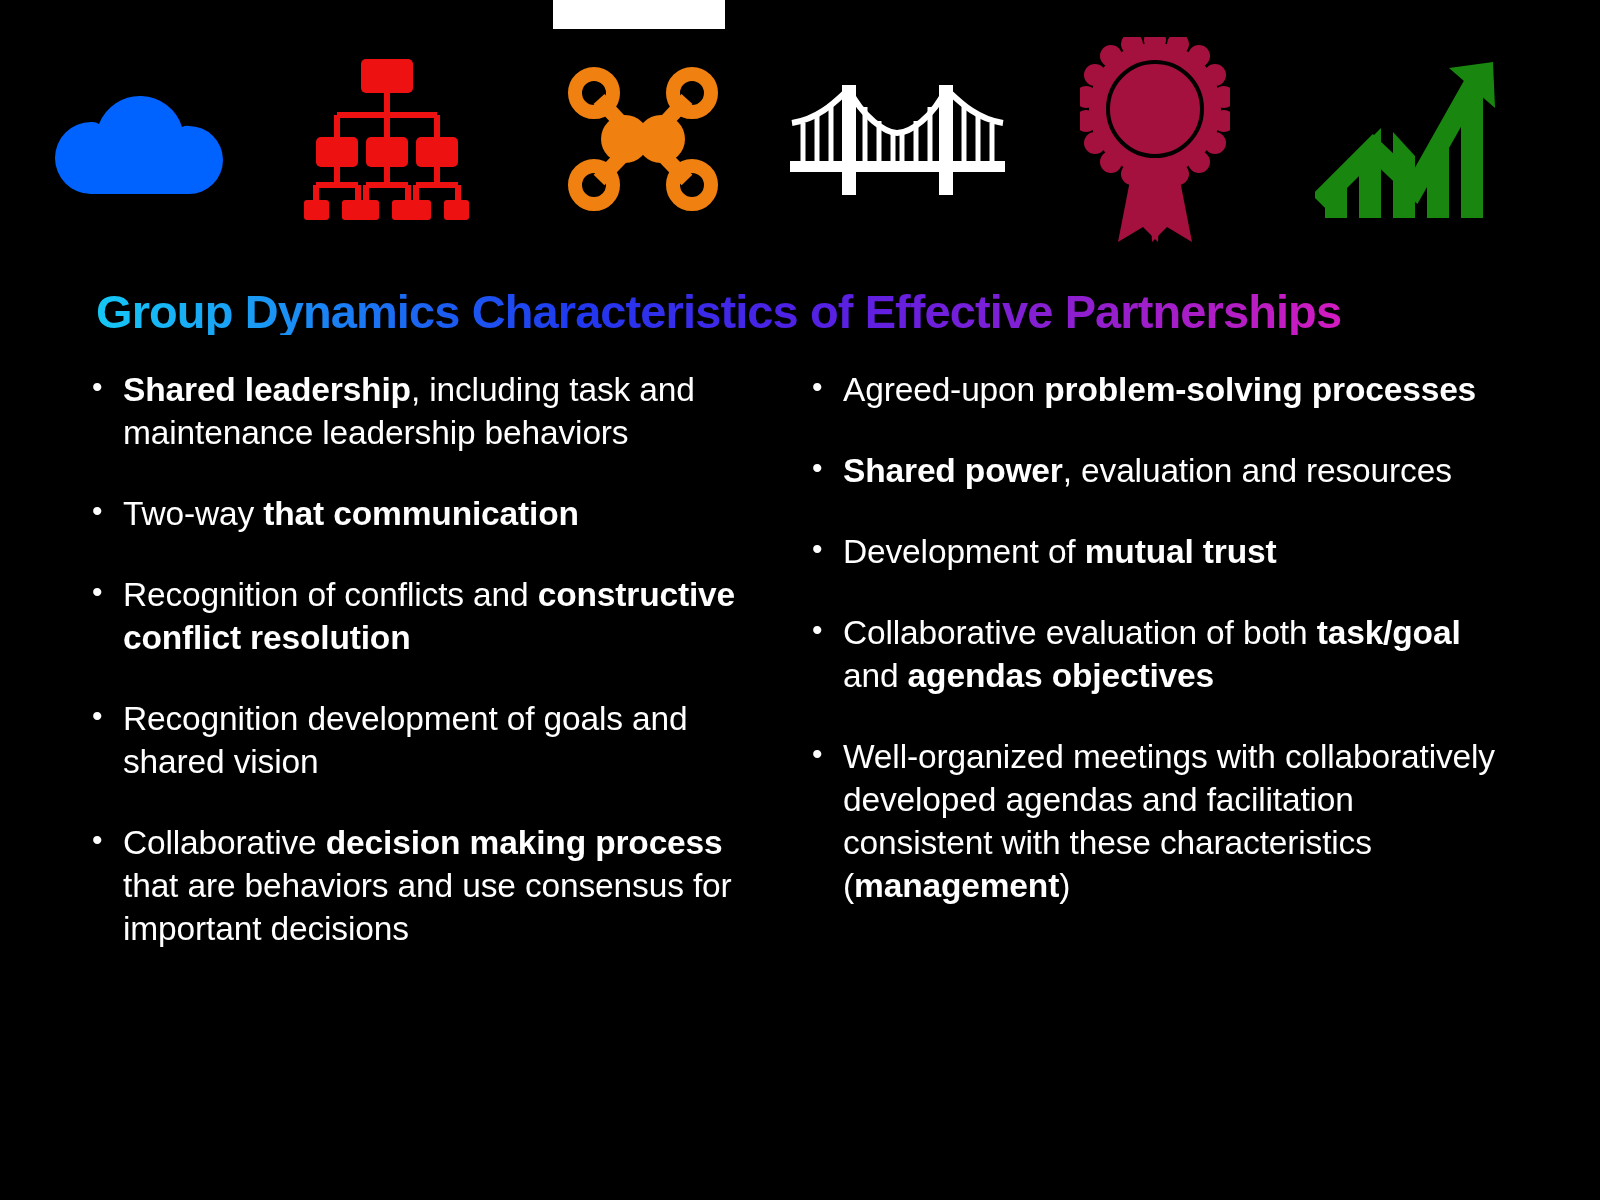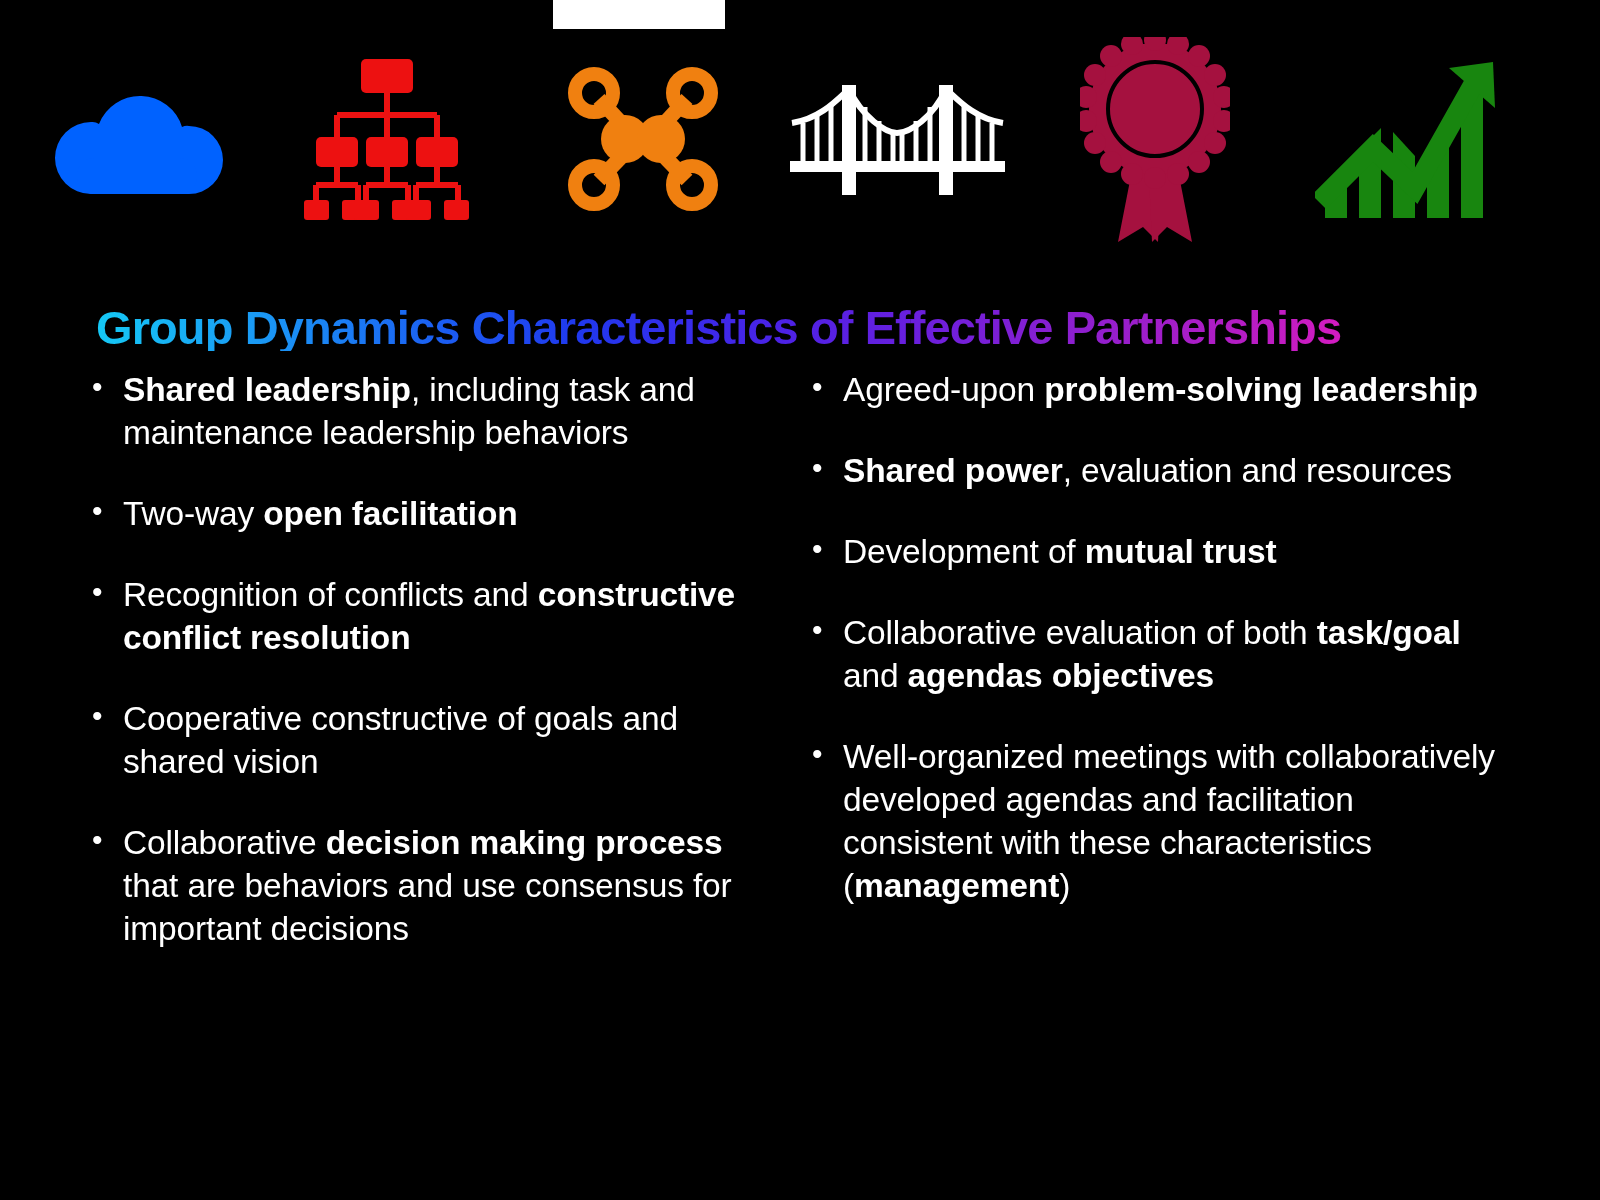--- a/index.html
+++ b/index.html
@@ -47,21 +47,21 @@
   #slot-org      { left: 278px;  width: 215px; }
   #slot-network  { left: 545px;  width: 195px; }
   #slot-bridge   { left: 775px;  width: 245px; }
   #slot-award    { left: 1055px; width: 200px; }
   #slot-growth   { left: 1295px; width: 225px; }
 
   
   #slide-title {
     position: absolute;
     left: 96px;
-    top: 304px;
+    top: 288px;
     width: 1420px;
     font-size: 47px;
     font-weight: bold;
     letter-spacing: -0.9px;
     line-height: 1.0;
     white-space: nowrap;
     background-image: linear-gradient(90deg,
         #15c8f5 0%,
         #1a9bf5 11%,
         #1b5ff2 24%,
@@ -260,39 +260,39 @@
 <h1 id="slide-title">Group Dynamics Characteristics of Effective Partnerships</h1>
 
 <div id="columns">
   <div class="column" id="col-left">
       <div class="bullet">
         <span class="dot">•</span>
         <span class="btext"><b>Shared leadership</b><span>, including task and maintenance leadership behaviors</span></span>
       </div>
       <div class="bullet">
         <span class="dot">•</span>
-        <span class="btext"><span>Two-way </span><b>open facilitation</b></span>
+        <span class="btext"><span>Two-way </span><b>that communication</b></span>
       </div>
       <div class="bullet">
         <span class="dot">•</span>
         <span class="btext"><span>Recognition of conflicts and </span><b>constructive conflict resolution</b></span>
       </div>
       <div class="bullet">
         <span class="dot">•</span>
-        <span class="btext"><span>Cooperative constructive of goals and shared vision</span></span>
+        <span class="btext"><span>Recognition development of goals and shared vision</span></span>
       </div>
       <div class="bullet">
         <span class="dot">•</span>
         <span class="btext"><span>Collaborative </span><b>decision making process</b><span> that are behaviors and use consensus for important decisions</span></span>
       </div>
     </div>
   <div class="column" id="col-right">
       <div class="bullet">
         <span class="dot">•</span>
-        <span class="btext"><span>Agreed-upon </span><b>problem-solving leadership</b></span>
+        <span class="btext"><span>Agreed-upon </span><b>problem-solving processes</b></span>
       </div>
       <div class="bullet">
         <span class="dot">•</span>
         <span class="btext"><b>Shared power</b><span>, evaluation and resources</span></span>
       </div>
       <div class="bullet">
         <span class="dot">•</span>
         <span class="btext"><span>Development of </span><b>mutual trust</b></span>
       </div>
       <div class="bullet">

